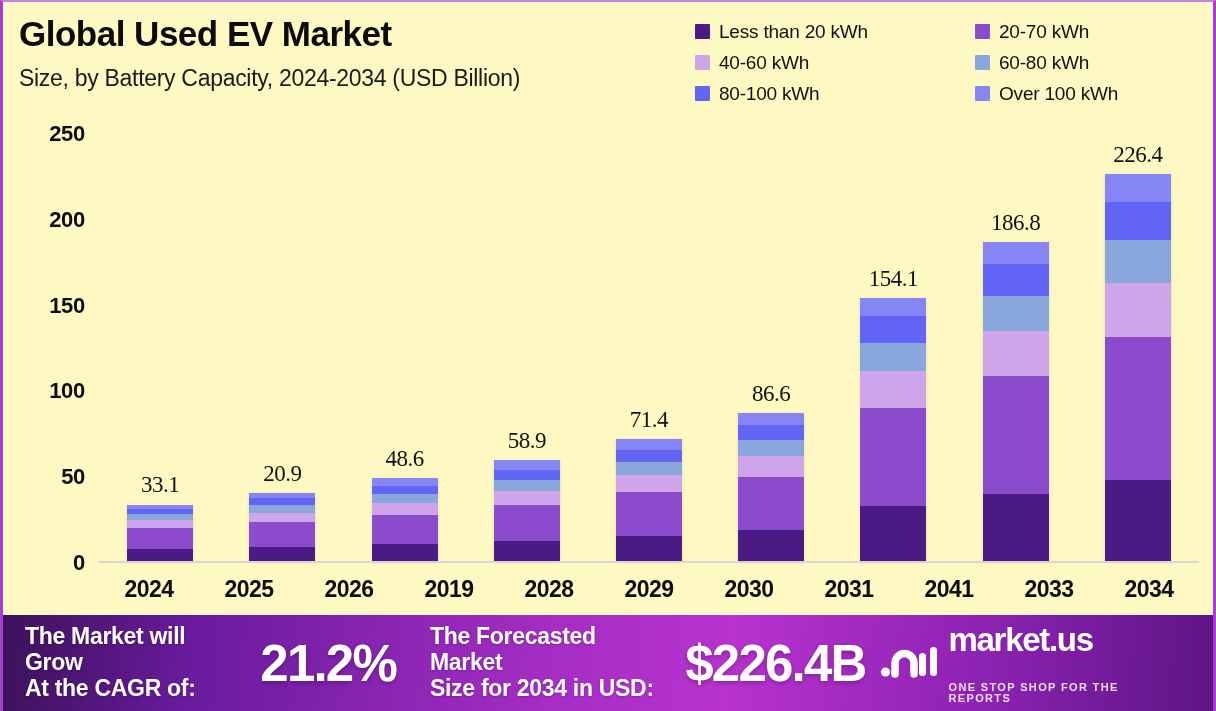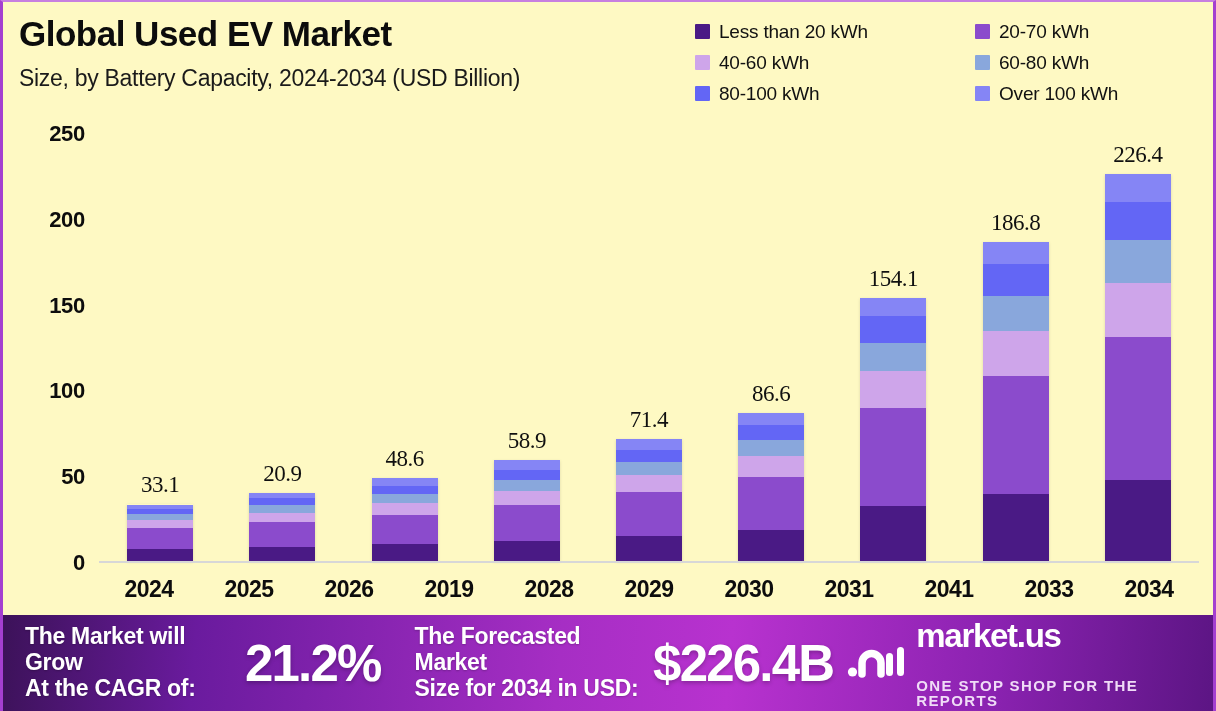--- a/index.html
+++ b/index.html
@@ -161,21 +161,21 @@
     letter-spacing: -0.6px;
   }
 
   
   .footer {
     flex: none;
     height: 96px;
     background: linear-gradient(95deg, #3c1259 0%, #6a1b9e 16%, #a62ec4 46%, #b832cf 60%, #8a22b0 82%, #5c1584 100%);
     display: flex;
     align-items: center;
-    padding: 0 18px 0 22px;
+    padding: 0 31px 0 22px;
     gap: 14px;
     position: relative;
     overflow: hidden;
   }
   .footer-label {
     color: #ffffff;
     font-size: 23px;
     font-weight: bold;
     line-height: 1.12;
     letter-spacing: -0.3px;
@@ -201,21 +201,21 @@
   .brand-text { display: flex; flex-direction: column; gap: 3px; }
   .brand-name {
     color: #ffffff;
     font-size: 33px;
     font-weight: bold;
     letter-spacing: -1.3px;
     line-height: 1;
   }
   .brand-tagline {
     color: #f0dcf7;
-    font-size: 15px;
+    font-size: 11px;
     font-weight: bold;
     letter-spacing: 1.35px;
     line-height: 1;
     margin-top: 23px;
   }
 </style>
 </head>
 <body>
 
 <div id="infographic">

